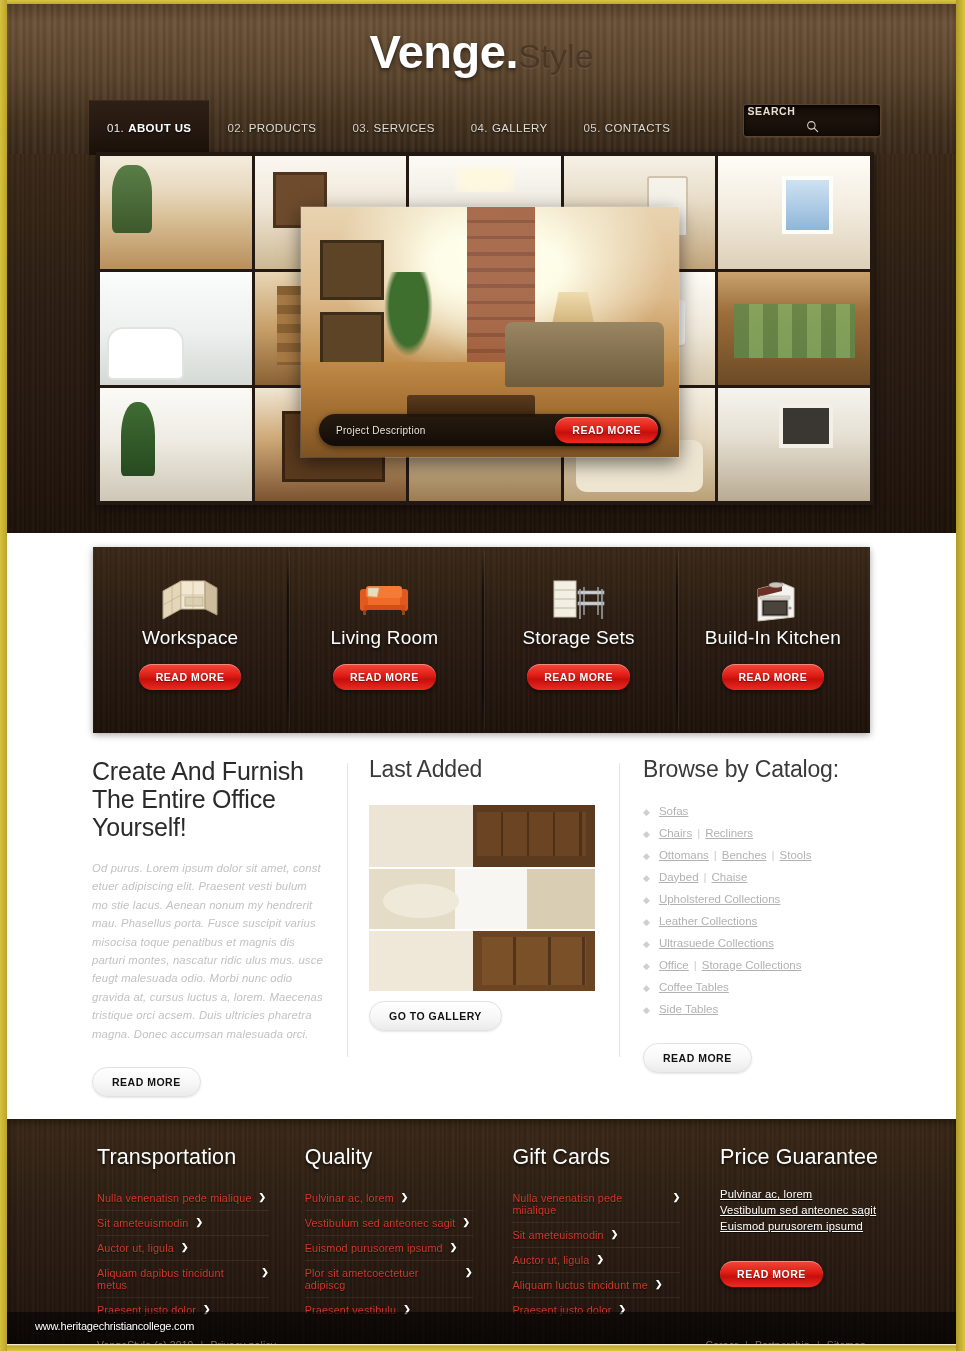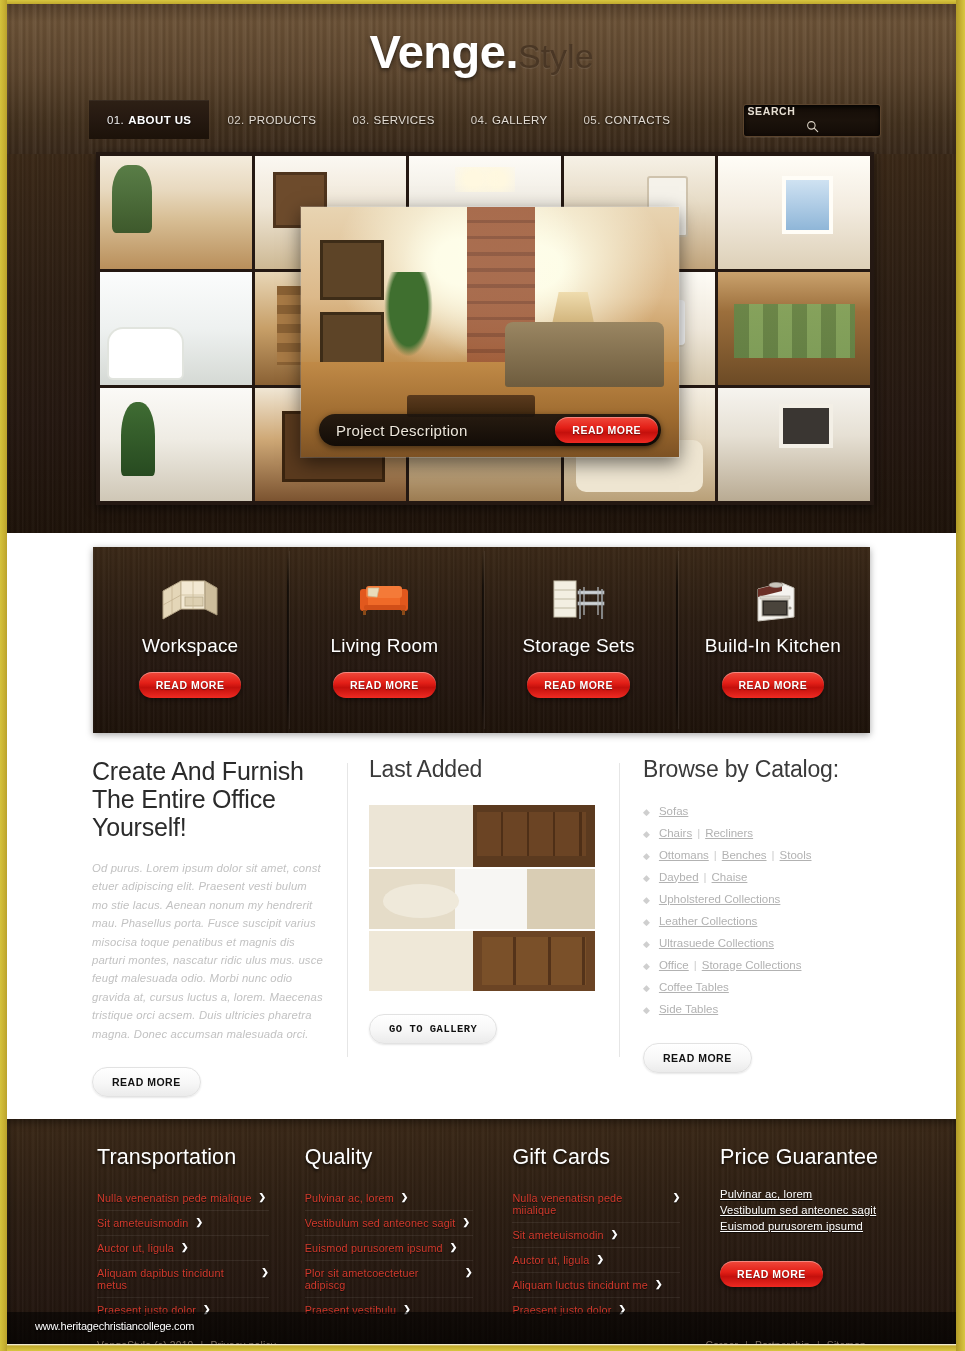--- a/index.html
+++ b/index.html
@@ -92,21 +92,21 @@
 
   
   #nav {
     position: absolute; top: 96px; left: 82px;
     display: flex; align-items: stretch;
     height: 45px;
   }
   .nav-item {
     display: flex; align-items: center;
     padding: 0 18px;
-    height: 39px;
+    height: 55px;
     color: #e3dcd3;
     font-size: 11.5px;
     letter-spacing: 0.4px;
     font-stretch: condensed;
     text-shadow: 0 1px 2px rgba(0,0,0,0.75);
     white-space: nowrap;
     cursor: pointer;
   }
   .nav-item.active {
     background: linear-gradient(180deg, #2e2015 0%, #241810 55%, #1c1209 100%);
@@ -265,21 +265,21 @@
     position: absolute; left: 18px; bottom: 11px;
     width: 342px; height: 32px;
     background: linear-gradient(180deg, rgba(30,21,14,0.93), rgba(12,8,5,0.95));
     border-radius: 16px;
     display: flex; align-items: center; justify-content: space-between;
     padding-left: 17px; padding-right: 3px;
     box-shadow: 0 2px 6px rgba(0,0,0,0.5);
   }
   #caption-text {
     color: #ede6da;
-    font-size: 15px;
+    font-size: 10px;
     font-stretch: condensed;
     letter-spacing: 0.3px;
     text-shadow: 0 1px 1px rgba(0,0,0,0.8);
   }
 
   
   .btn-red {
     display: inline-flex; align-items: center; justify-content: center;
     background: linear-gradient(180deg, #f04a3c 0%, #e31f17 42%, #c4100c 60%, #ef2a22 100%);
     color: #ffffff;
@@ -335,21 +335,20 @@
   }
   .cat + .cat::before {
     content: ""; position: absolute; left: 0; top: 4px; bottom: 4px; width: 2px;
     background: linear-gradient(180deg, rgba(0,0,0,0.0), rgba(0,0,0,0.55) 20%, rgba(0,0,0,0.55) 80%, rgba(0,0,0,0));
     box-shadow: 1px 0 0 rgba(255,255,255,0.06);
   }
   .cat-icon { height: 58px; display: flex; align-items: flex-end; }
   .cat-label {
     color: #ffffff;
     font-size: 19px;
-    margin-top: 8px;
     text-shadow: 0 2px 3px rgba(0,0,0,0.65);
     letter-spacing: 0.2px;
   }
   .cat .btn-red { margin-top: 15px; }
 
   
   #cols {
     position: relative;
     margin: 24px auto 0;
     width: 779px;
@@ -376,21 +375,21 @@
   .h2.small { font-size: 23px; color: #3a3a3a; }
   .body-text {
     margin-top: 18px;
     font-size: 11.3px;
     line-height: 1.63;
     color: #c2c2c2;
     letter-spacing: 0.15px;
     font-style: italic;
   }
   #col-left .btn-light { margin-top: 24px; }
-  #col-mid .btn-light { margin-top: 23px; font-family: Liberation Mono, monospace; }
+  #col-mid .btn-light { margin-top: 10px; }
 
   
   #lastadded {
     margin-top: 22px;
     width: 226px; height: 186px;
     position: relative;
     overflow: hidden;
   }
   .la-strip { position: absolute; left: 0; width: 226px; overflow: hidden; }
   .la1 { top: 0; height: 62px;

